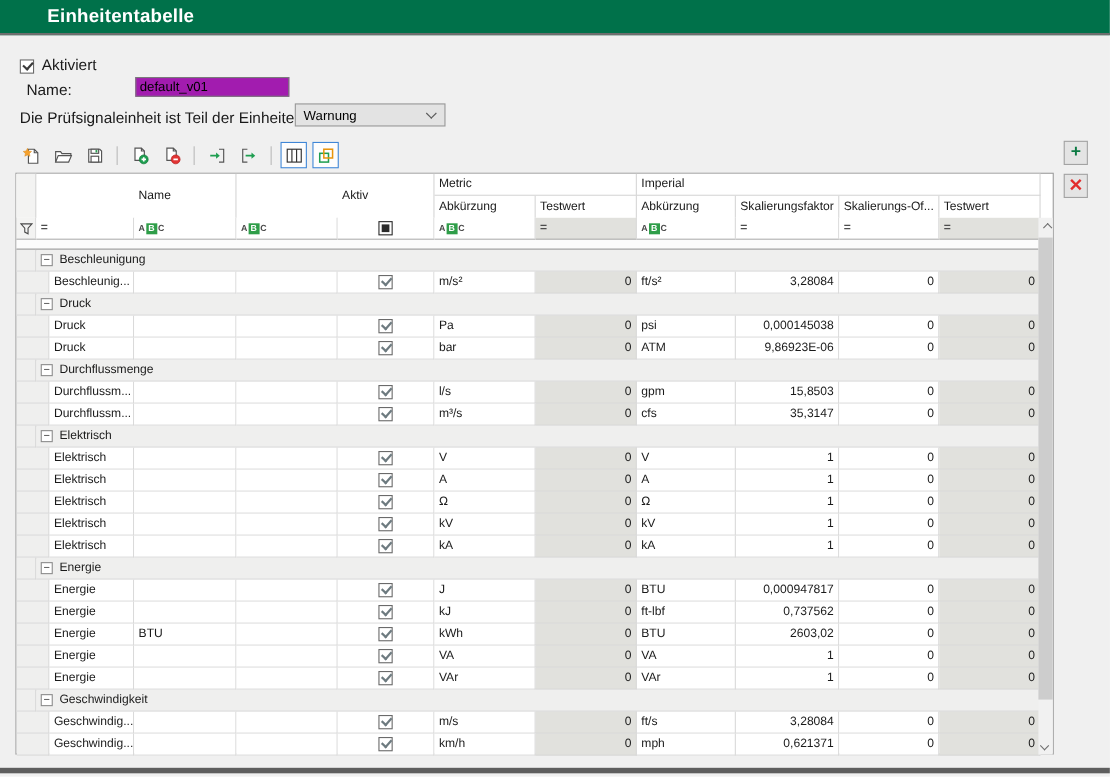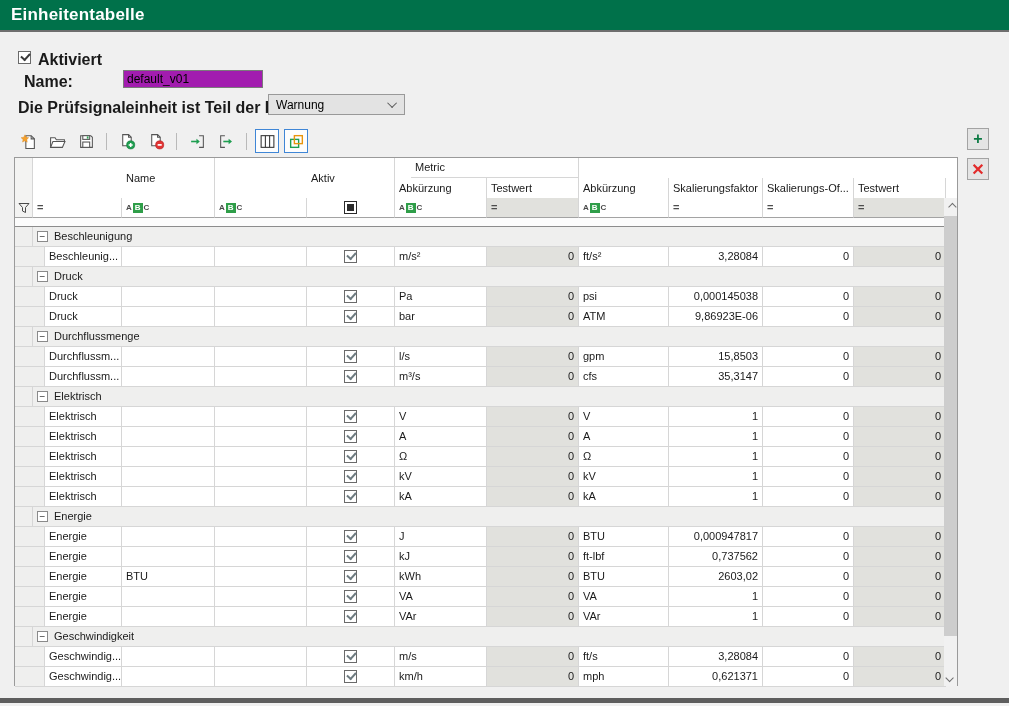--- a/index.html
+++ b/index.html
@@ -5,24 +5,24 @@
   * { box-sizing: border-box; margin: 0; padding: 0; }
   html,body { width:1009px; height:706px; }
   body { font-family: "Liberation Sans", sans-serif; background:#f0f0f0; position:relative; overflow:hidden; }
 
   .window { position:absolute; inset:0; background:#f0f0f0; }
 
   
   .titlebar { position:absolute; top:0; left:0; width:100%; height:32px;
     background:#00714a; border-bottom:2px solid #6e6e6e;
     display:flex; align-items:center; padding-left:11px; }
-  .titlebar .title { color:#ffffff; font-size:17px; font-weight:bold; letter-spacing:.2px; }
+  .titlebar .title { color:#ffffff; font-size:17px; font-weight:bold; letter-spacing:.2px;margin-left:32px; }
 
   
-  .frm-row { position:absolute; display:flex; align-items:flex-start; font-size:16px; color:#1a1a1a;font-weight:bold; }
+  .frm-row { position:absolute; display:flex; align-items:flex-end; font-size:14px; color:#1a1a1a; }
   .cb { width:13px; height:13px; background:#fff; border:1px solid #6a6a6a; position:relative; display:inline-block; }
   .cb.checked::after { content:""; position:absolute; left:2px; top:1px; width:7px; height:4px;
     border-left:2px solid #3a3a3a; border-bottom:2px solid #3a3a3a; transform:rotate(-48deg); }
   .aktiviert-row { top:51px; left:18px; gap:7px; }
   .name-row { top:73px; left:24px; }
   .txt-input { position:absolute; top:70px; left:123px; width:140px; height:18px;
     border:1px solid #7a7a7a; font-family:"Liberation Sans",sans-serif; font-size:12px; padding:0 3px; background:#a21caf; }
   .unit-row { top:99px; left:18px; }
   .dropdown { position:absolute; top:94px; left:268px; width:137px; height:21px; background:#e3e3e3;
     border:1px solid #999; display:flex; align-items:center; justify-content:space-between; padding:0 7px; font-size:12px; }
@@ -44,21 +44,21 @@
 
   
   .grid { position:absolute; top:157px; left:14px; width:944px; height:529px;
     background:#ffffff; border:1px solid #9a9a9a; font-size:11px; color:#1a1a1a; }
   .grid, .grid * { line-height:1; }
   :root { --gcols: 18px 12px 77px 93px 92px 88px 92px 92px 90px 94px 91px 92px; }
 
   .hdr { position:absolute; top:0; left:0; width:931px; height:40px; display:grid;
     grid-template-columns:var(--gcols); grid-template-rows:20px 20px; background:#fff; }
   .hc { border-right:1px solid #d6d6d6; display:flex; align-items:center; padding-left:4px; position:relative; overflow:hidden; white-space:nowrap; }
-  .hc.grp { border-bottom:1px solid #d6d6d6;margin-left:16px; }
+  .hc.grp { border-bottom:1px solid #d6d6d6; }
   .hc.ind { grid-column:1; grid-row:1/3; background:#f3f3f2; padding:0; }
   .h-kat { grid-column:2/4; grid-row:1/3; }
   .h-name { grid-column:4; grid-row:1/3;text-align:right; }
   .h-besch { grid-column:5; grid-row:1/3; }
   .h-aktiv { grid-column:6; grid-row:1/3; }
   .h-metric { grid-column:7/9; grid-row:1; }
   .h-mabk { grid-column:7; grid-row:2; }
   .h-mtest { grid-column:8; grid-row:2; }
   .h-imperial { grid-column:9/13; grid-row:1; }
   .h-iabk { grid-column:9; grid-row:2; }
@@ -226,20 +226,23 @@
         </div>
       <div class="hc grp h-metric">
           <span>Metric</span>
         </div>
       <div class="hc h-mabk">
           <span>Abkürzung</span>
         </div>
       <div class="hc h-mtest">
           <span>Testwert</span>
         </div>
+      <div class="hc grp h-imperial">
+          <span>Imperial</span>
+        </div>
       <div class="hc h-iabk">
           <span>Abkürzung</span>
         </div>
       <div class="hc h-skal">
           <span>Skalierungsfaktor</span>
         </div>
       <div class="hc h-off">
           <span>Skalierungs-Of...</span>
         </div>
       <div class="hc h-itest">

